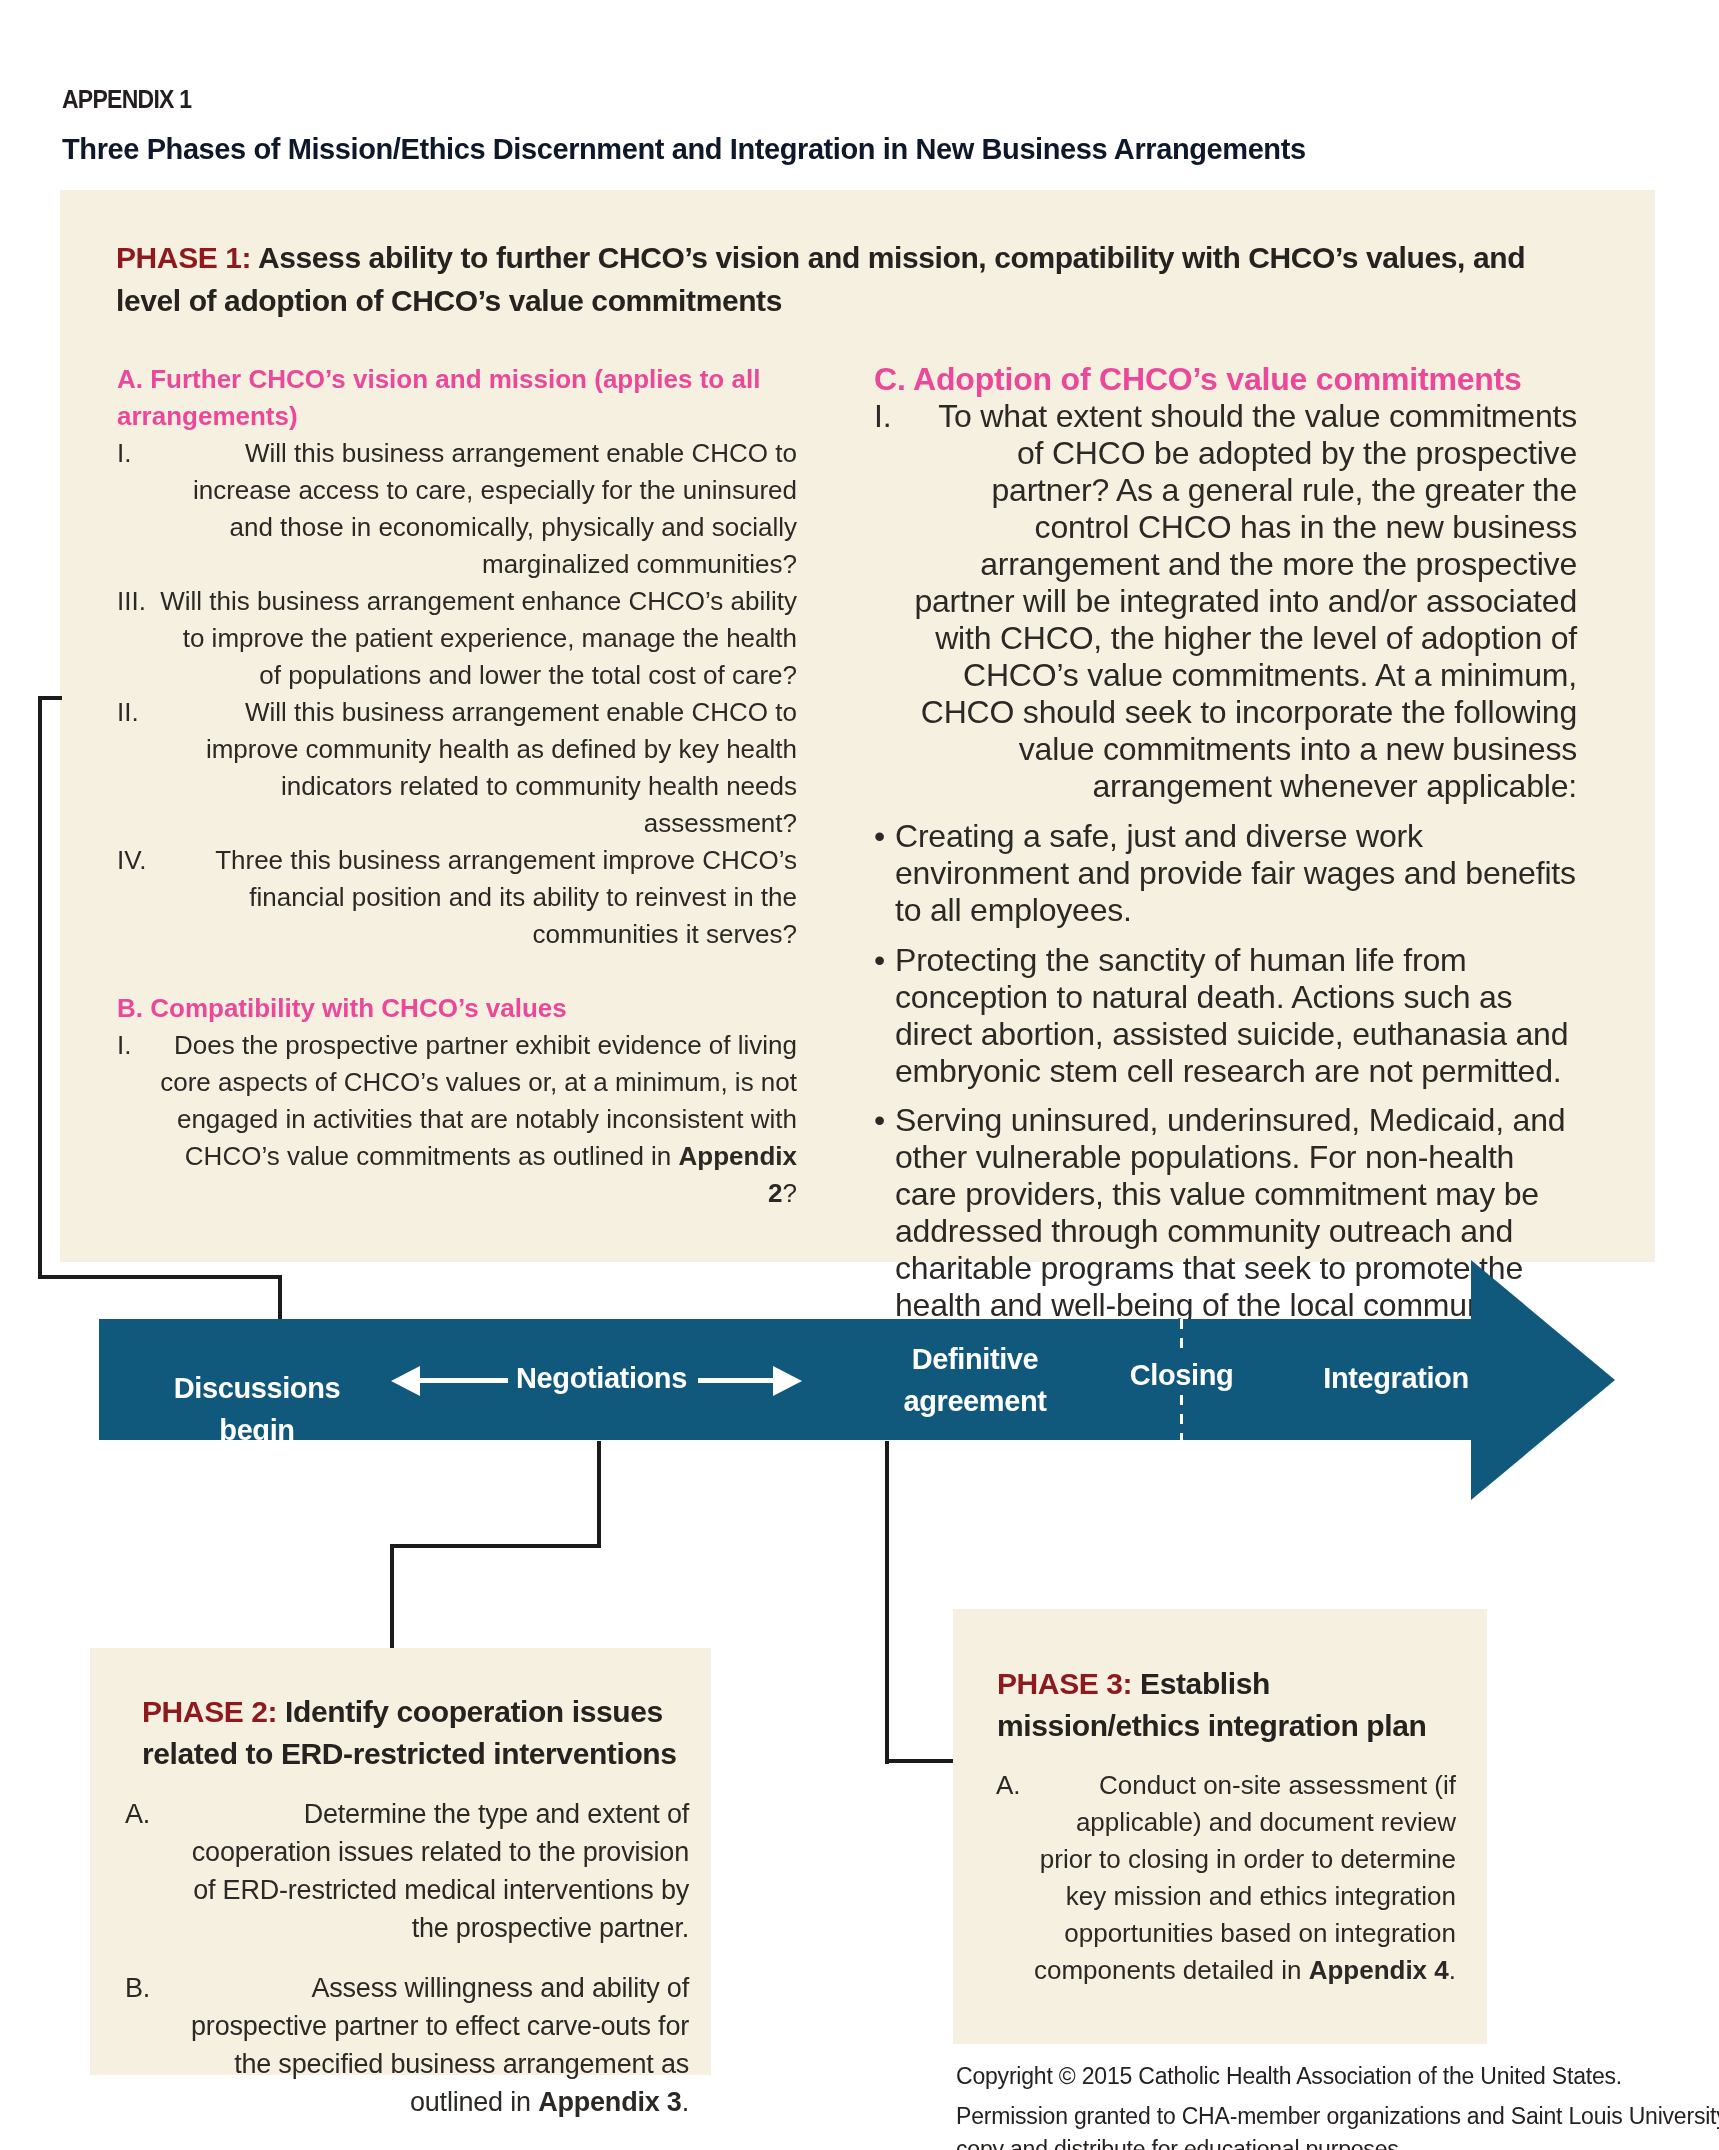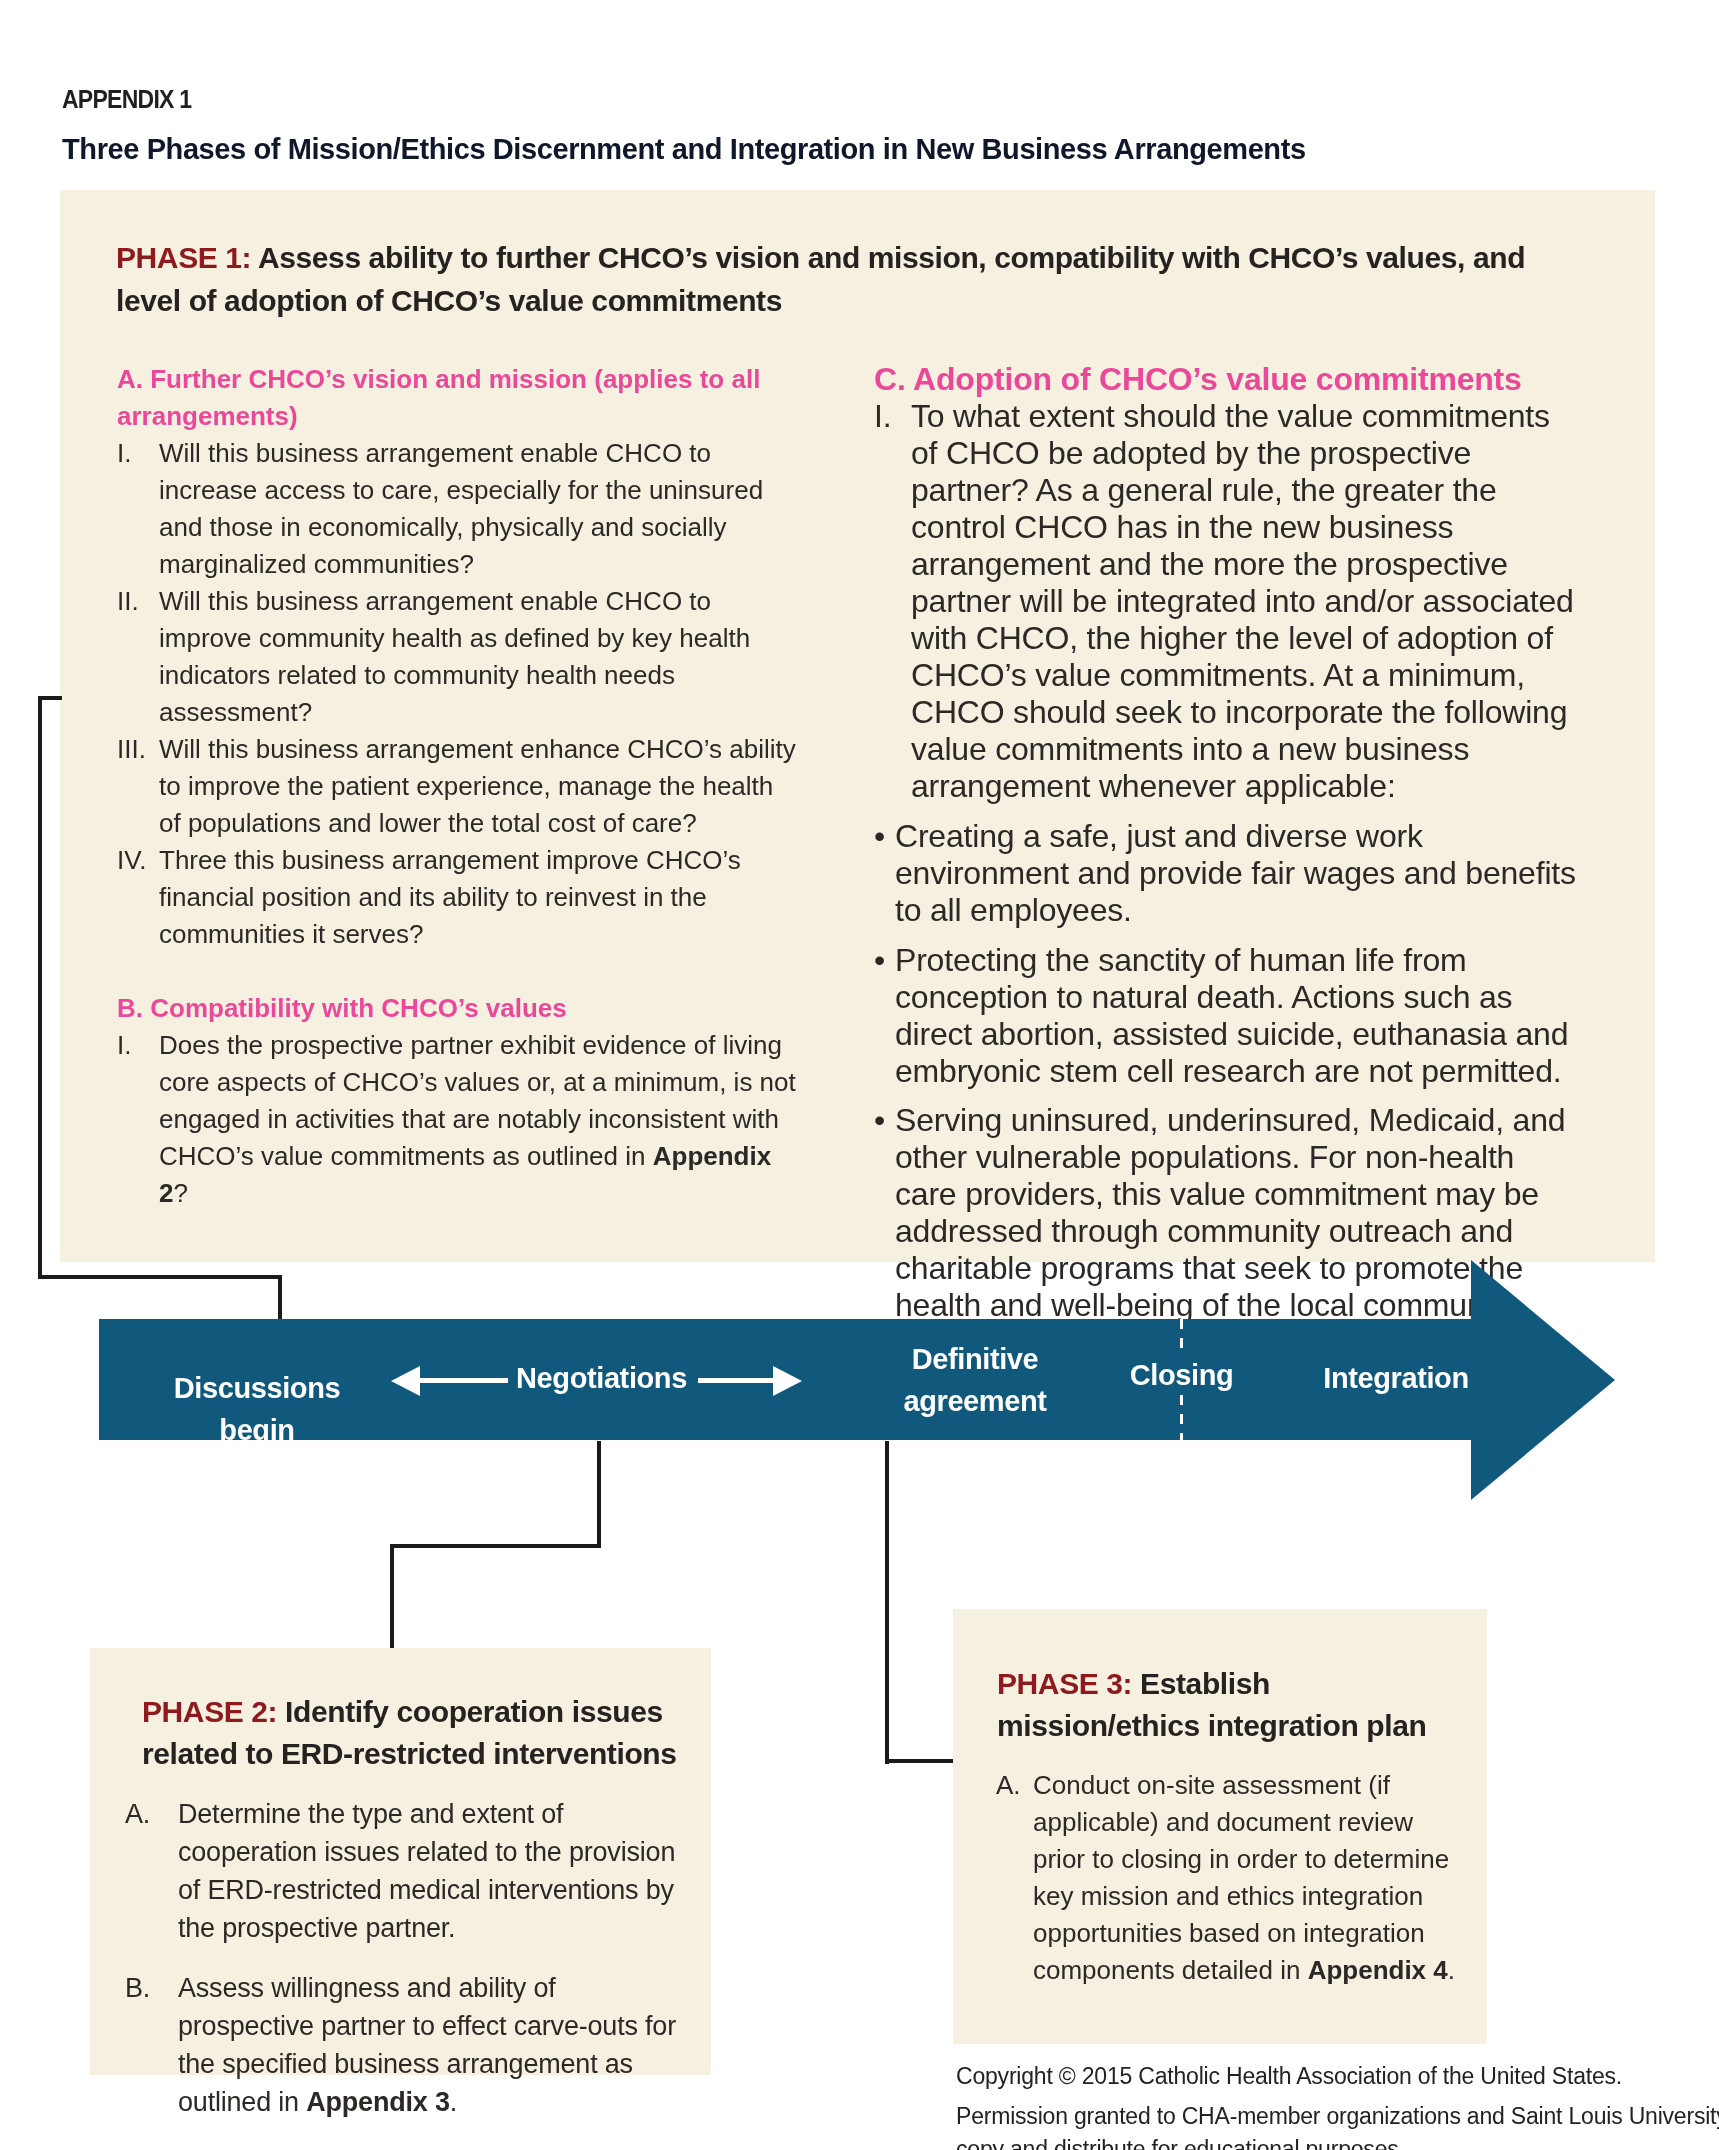--- a/index.html
+++ b/index.html
@@ -15,21 +15,21 @@
 
   .p1-heading{left:116px;top:236px;width:1438px;font-size:30px;line-height:43px;font-weight:bold;
               color:#262220;letter-spacing:-0.4px;}
   .red{color:#8e1a1e;}
 
   .col{font-size:26px;line-height:37px;}
   .sec-head{font-weight:bold;color:#ec4899;}
   .gap-top{margin-top:37px;}
   .li{display:flex;align-items:flex-start;}
   .li .num{flex:0 0 42px;}
-  .li .txt{flex:1;}
+  .li .txt{flex:1;text-align:right;}
   .col-r{font-size:32px;line-height:37px;letter-spacing:-0.2px;}
   .col-r .num{flex:0 0 37px;}
   .bullet{display:flex;margin-top:12.8px;}
   .bullet .dot{flex:0 0 21px;}
 
   .banner-rect{left:99px;top:1319px;width:1372px;height:121px;background:#10587c;}
   .banner-head{left:1471px;top:1260px;width:0;height:0;
                border-top:120px solid transparent;border-bottom:120px solid transparent;
                border-left:144px solid #10587c;}
   .bl{position:absolute;color:#ffffff;font-weight:bold;font-size:29px;text-align:center;
@@ -71,26 +71,26 @@
     <span>Assess ability to further CHCO’s vision and mission, compatibility with CHCO’s values, and level of adoption of CHCO’s value commitments</span>
   </div>
 
   <div class="abs col" style="left:117px;top:361px;width:680px;">
     <div class="sec-head">A. Further CHCO’s vision and mission (applies to all arrangements)</div>
     <div class="li">
       <span class="num">I.</span>
       <span class="txt">Will this business arrangement enable CHCO to increase access to care, especially for the uninsured and those in economically, physically and socially marginalized communities?</span>
     </div>
     <div class="li">
+      <span class="num">III.</span>
+      <span class="txt">Will this business arrangement enhance CHCO’s ability to improve the patient experience, manage the health of populations and lower the total cost of care?</span>
+    </div>
+    <div class="li">
       <span class="num">II.</span>
       <span class="txt">Will this business arrangement enable CHCO to improve community health as defined by key health indicators related to community health needs assessment?</span>
-    </div>
-    <div class="li">
-      <span class="num">III.</span>
-      <span class="txt">Will this business arrangement enhance CHCO’s ability to improve the patient experience, manage the health of populations and lower the total cost of care?</span>
     </div>
     <div class="li">
       <span class="num">IV.</span>
       <span class="txt">Three this business arrangement improve CHCO’s financial position and its ability to reinvest in the communities it serves?</span>
     </div>
 
     <div class="sec-head gap-top">B. Compatibility with CHCO’s values</div>
     <div class="li">
       <span class="num">I.</span>
       <span class="txt"><span>Does the prospective partner exhibit evidence of living core aspects of CHCO’s values or, at a minimum, is not engaged in activities that are notably inconsistent with CHCO’s value commitments as outlined in </span><b>Appendix 2</b><span>?</span></span>

